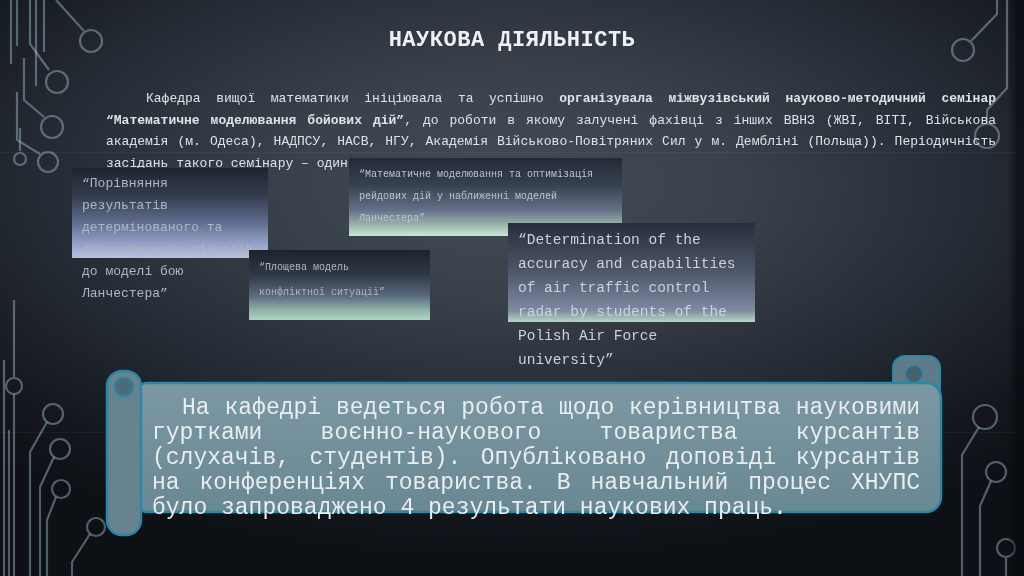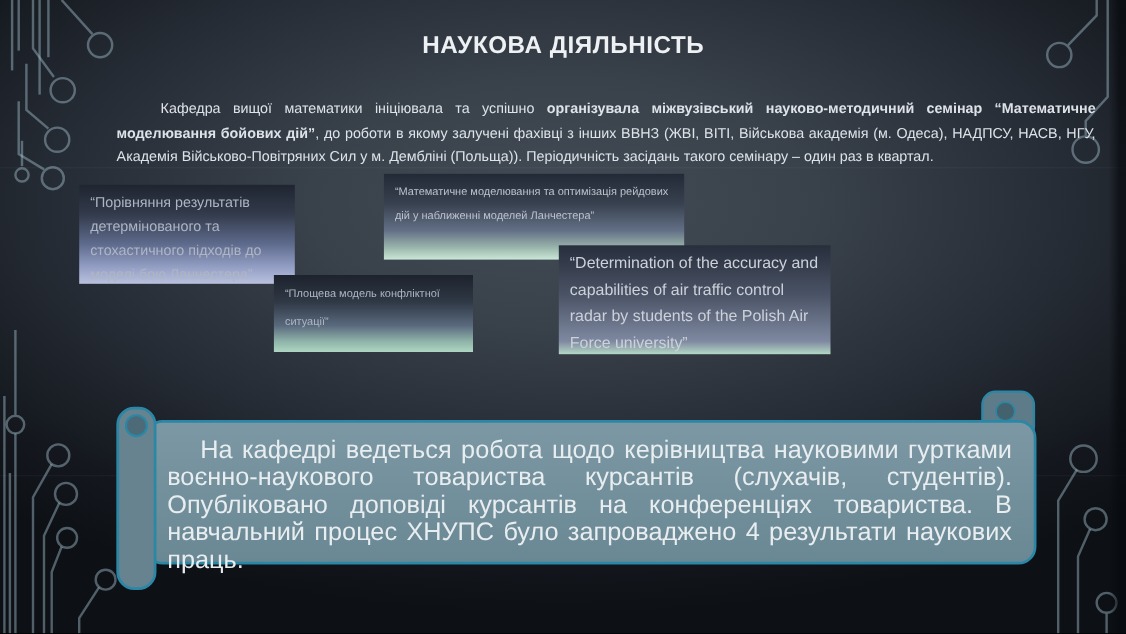--- a/index.html
+++ b/index.html
@@ -1,18 +1,18 @@
 <!DOCTYPE html>
 <html style="--accent-teal: #2b87a6; --circuit: #a5c0cf; --card-text: #aeb6c4; --scroll-fill: #71909d; --mint-bottom: #b2d6c2; --lavender-bottom: #b9c1de; --background-center: #3c454e; --background-edge: #12161b;"><head>
 <meta charset="utf-8">
 <style>
   html,body{margin:0;padding:0;background:#000;}
   .slide{
     position:relative;width:1024px;height:576px;overflow:hidden;
-    font-family:Liberation Sans, sans-serif;
+    font-family:Liberation Mono, monospace;
     background:radial-gradient(ellipse 75% 65% at 50% 32%,
       #434c56 0%, #39414b 30%, #262c35 60%, #14181e 85%, #0d1015 100%);
   }
   .seam{position:absolute;left:0;width:100%;height:1px;background:rgba(255,255,255,0.045);z-index:1;}
   .seam-top{top:152px;} .seam-bottom{top:432px;}
   .right-edge{position:absolute;top:0;right:0;width:16px;height:576px;z-index:5;
     background:linear-gradient(to right,rgba(6,9,13,0) 0%,rgba(6,9,13,0.65) 60%);}
   .circuits{position:absolute;left:0;top:0;z-index:0;}
   .circuits path{stroke:var(--circuit,#a5c0cf);stroke-width:2.2;fill:none;opacity:.45;}
   .circuits circle{stroke:var(--circuit,#a5c0cf);stroke-width:2.2;fill:none;opacity:.45;}

